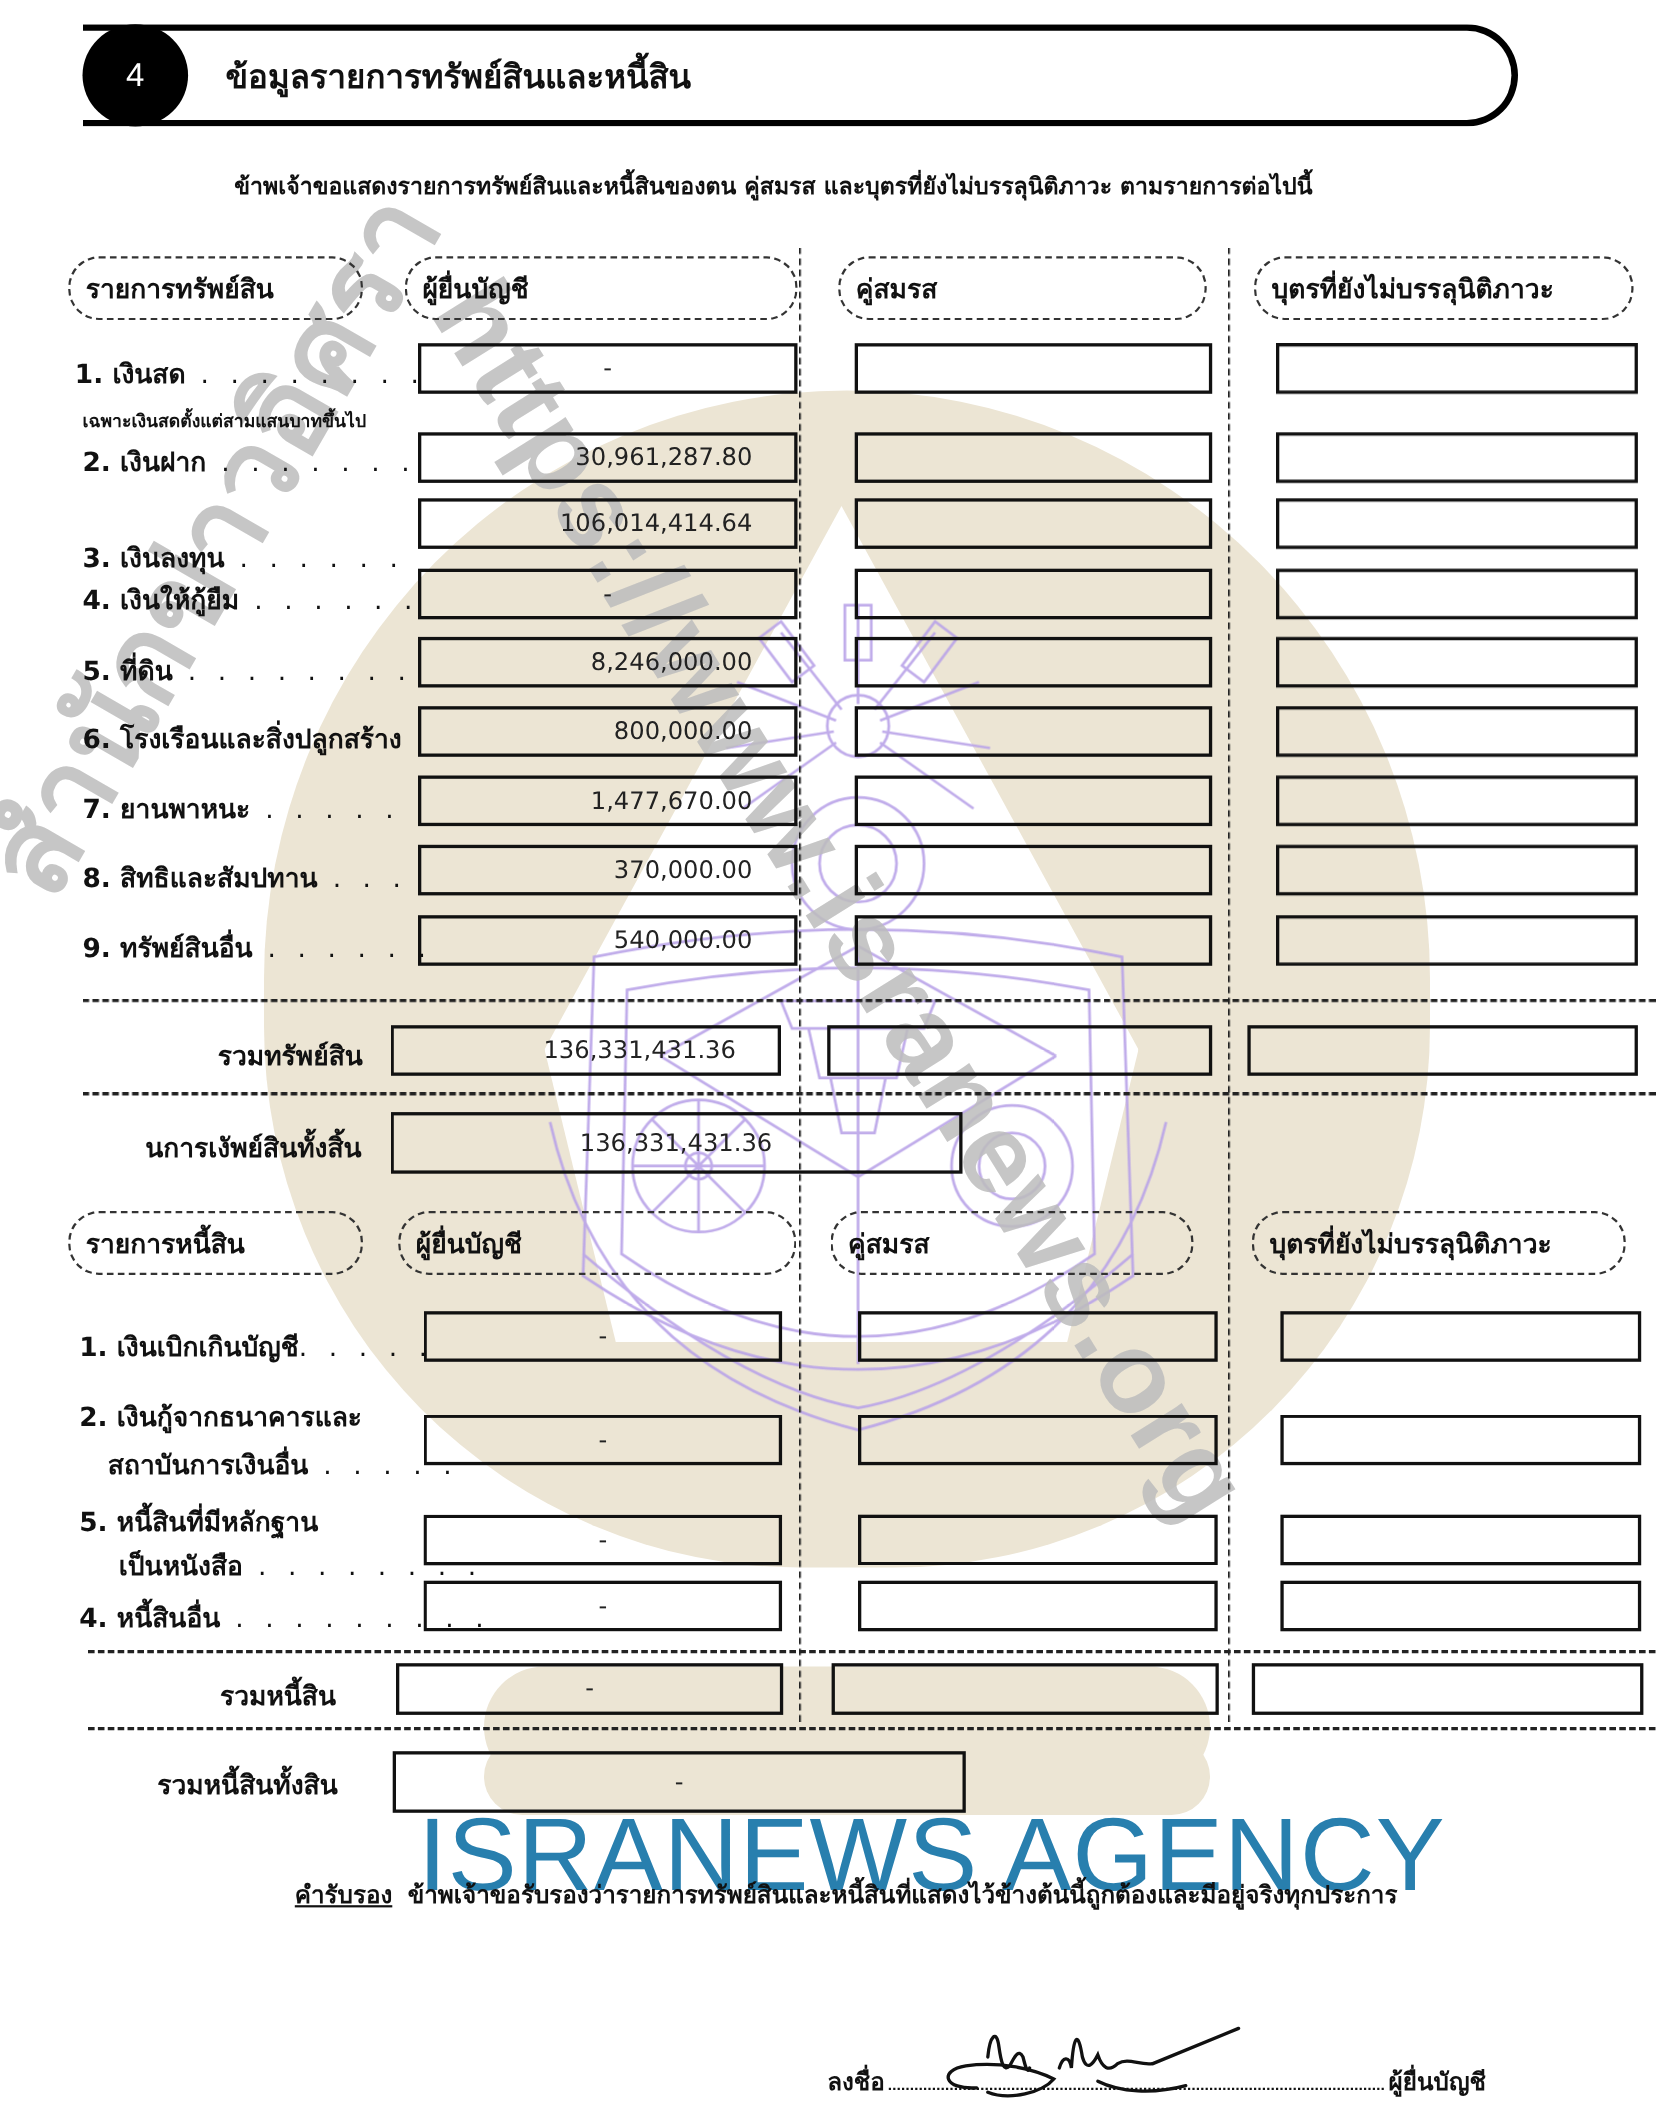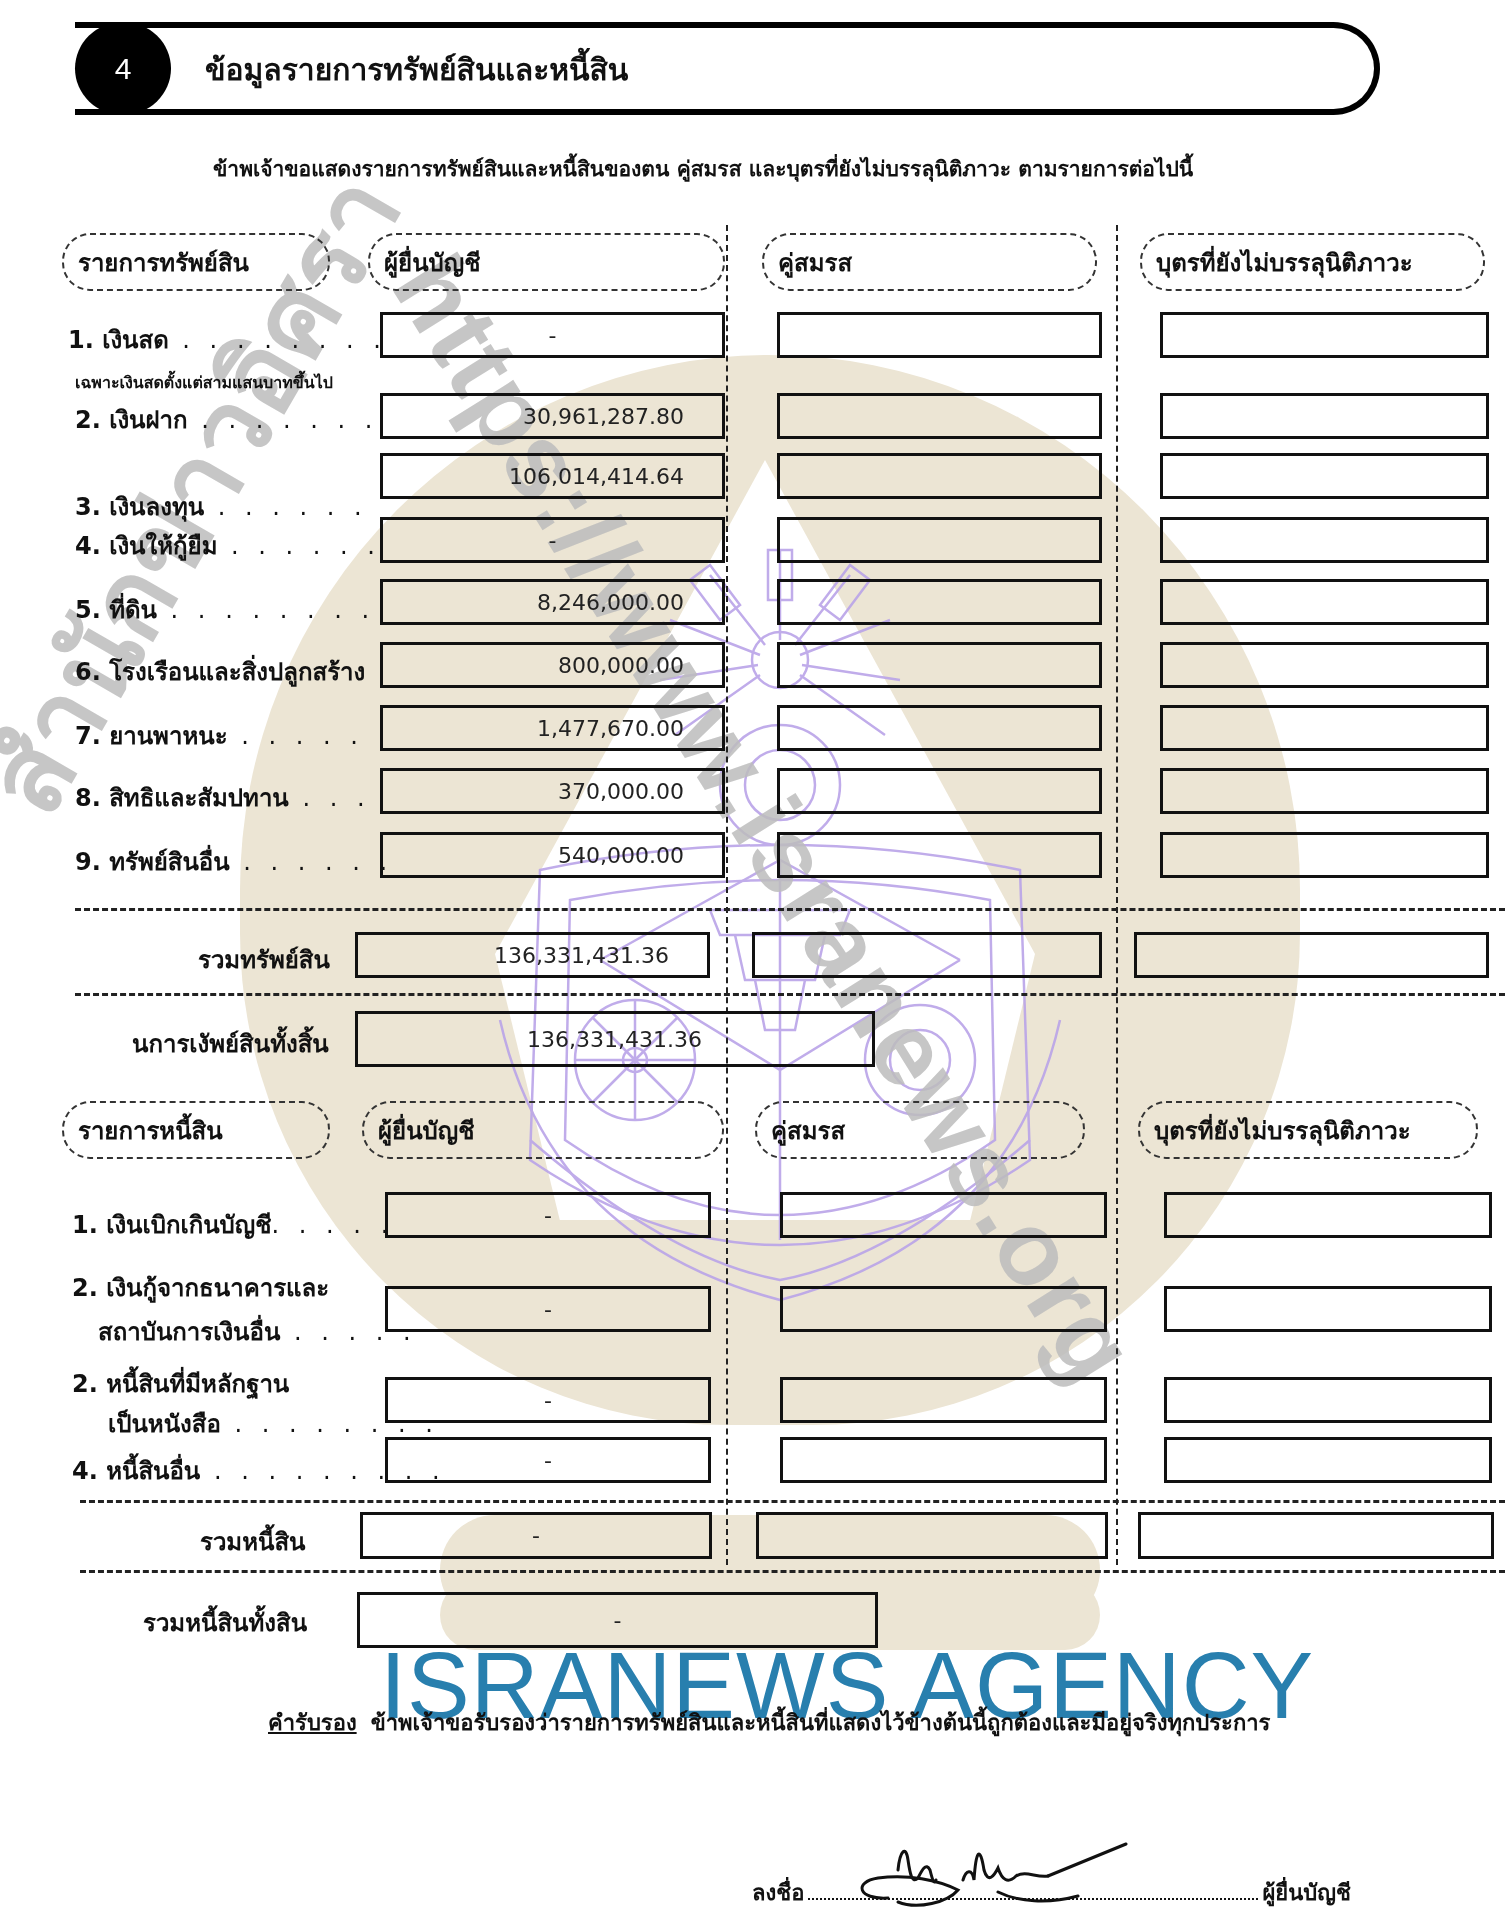--- a/index.html
+++ b/index.html
@@ -207,21 +207,21 @@
 <div class="cap" style="left:755px; top:1101px; width:330px;">
   <span>คู่สมรส</span>
 </div>
 <div class="cap" style="left:1138px; top:1101px; width:340px;">
   <span>บุตรที่ยังไม่บรรลุนิติภาวะ</span>
 </div>
 
 <div class="lbl" style="left:72px; top:1205px;"><span>1. เงินเบิกเกินบัญชี</span><span class="dots">. . . . .</span></div>
 <div class="lbl" style="left:72px; top:1220px;margin-top:48px;">2. เงินกู้จากธนาคารและ</div>
 <div class="lbl" style="left:98px; top:1312px;"><span>สถาบันการเงินอื่น</span><span class="dots"> . . . . .</span></div>
-<div class="lbl" style="left:72px; top:1364px;">2. หนี้สินที่มีหลักฐาน</div>
+<div class="lbl" style="left:72px; top:1364px;">5. หนี้สินที่มีหลักฐาน</div>
 <div class="lbl" style="left:108px; top:1404px;"><span>เป็นหนังสือ</span><span class="dots"> . . . . . . . .</span></div>
 <div class="lbl" style="left:72px; top:1451px;"><span>4. หนี้สินอื่น</span><span class="dots"> . . . . . . . . .</span></div>
 
 <div class="box center" style="left:385px; top:1192px; width:326px; height:46px;">-</div>
 <div class="box center" style="left:385px; top:1286px; width:326px; height:46px;">-</div>
 <div class="box center" style="left:385px; top:1377px; width:326px; height:46px;">-</div>
 <div class="box center" style="left:385px; top:1437px; width:326px; height:46px;">-</div>
 
 <div class="box" style="left:780px; top:1192px; width:327px; height:46px;"></div>
 <div class="box" style="left:780px; top:1286px; width:327px; height:46px;"></div>

